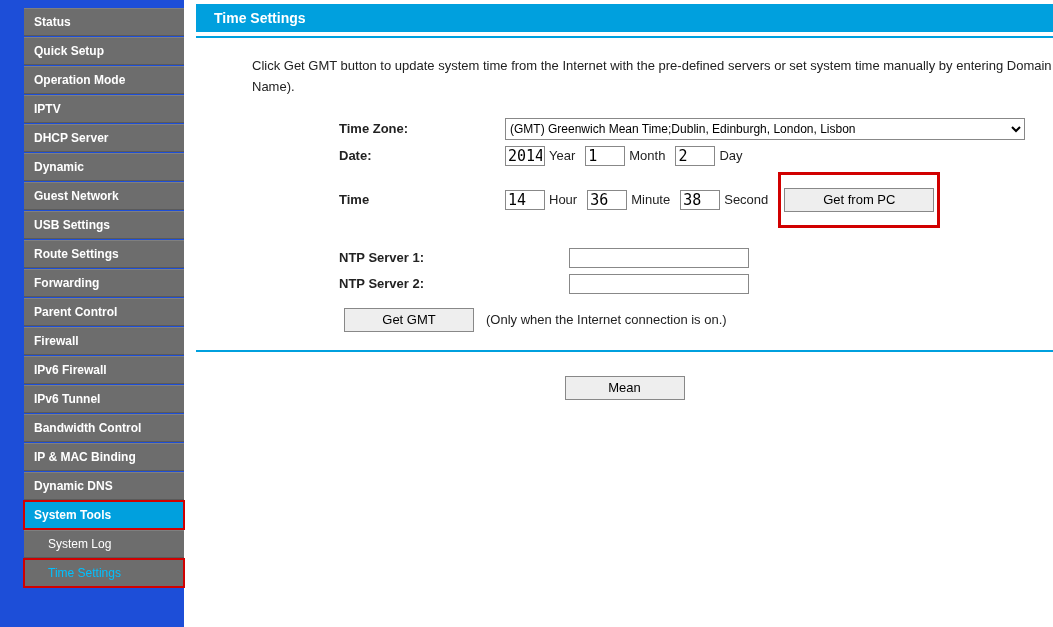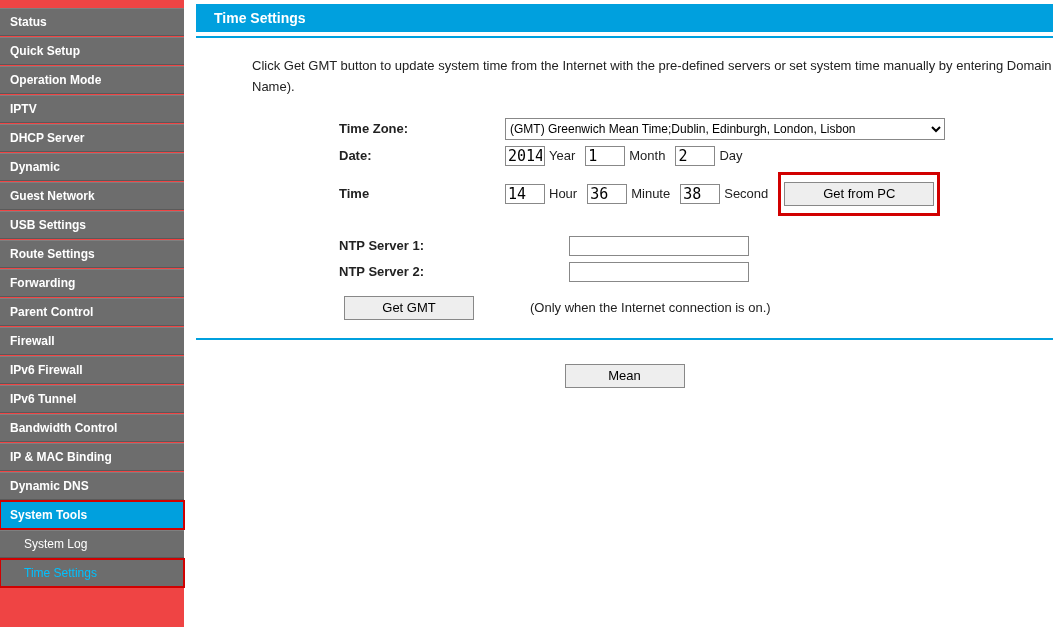--- a/index.html
+++ b/index.html
@@ -9,22 +9,23 @@
     font-size: 13px;
     background: #fff;
     color: #222;
     width: 1053px;
     height: 627px;
     overflow: hidden;
   }
   .layout { display: flex; height: 100%; }
   .sidebar {
     width: 184px;
-    background: #ef4444;
+    background: #1d4ed8;
     padding-top: 8px;
+    padding-left: 24px;
   }
   .side-item {
     background: #6d6d6d;
     color: #fff;
     font-weight: bold;
     font-size: 12px;
     padding: 6px 10px;
     margin-bottom: 1px;
     border-top: 1px solid #7f7f7f;
     border-bottom: 1px solid #5a5a5a;
@@ -46,21 +47,21 @@
     cursor: pointer;
     display:block;
   }
   .side-sub.current { color: #00c0ff; }
   .hl {
     outline: 2px solid #d10000;
     outline-offset: -1px;
   }
   .hl2 {
     border: 3px solid #d10000;
-    padding: 7px 3px;
+    padding: 13px 3px;
     display:inline-block;
   }
   .main {
     flex: 1;
     padding: 4px 0 0 12px;
     position: relative;
   }
   .panel-title {
     background: #00a0de;
     color: #fff;
@@ -80,21 +81,21 @@
     margin: 18px 0 24px 0;
   }
   .desc {
     margin: 0 0 20px 56px;
     line-height: 1.6;
   }
   .form-area { margin-left: 122px; }
   .row { display:flex; align-items:center; margin-bottom: 6px; margin-left: 21px; }
   .lbl { width: 166px; font-weight:bold; }
   .tz-select {
-    width: 440px;
+    width: 520px;
     height: 22px;
     border: 1px solid #888;
     font-size: 12px;
     background:#fff;
   }
   .sm-input {
     width: 40px;
     height: 20px;
     border: 1px solid #888;
     font-family: monospace;
@@ -110,21 +111,21 @@
   .unit { margin: 0 10px 0 4px; }
   .btn {
     background: #eee;
     border: 1px solid #888;
     padding: 2px 20px;
     font-size: 13px;
     cursor:pointer;
     height: 24px;
   }
   .btn-wide { width: 150px; text-align:center; }
-  .getgmt-row { display:flex; align-items:center; margin: 14px 16px 0 26px; gap: 44px; }
+  .getgmt-row { display:flex; align-items:center; margin: 14px 16px 0 26px; }
   .getgmt-note { margin-left: 12px; }
   .save-row { text-align:center; }
 </style>
 </head>
 <body>
 
 <div class="layout">
   <div class="sidebar">
     <div class="side-item">Status</div>
     <div class="side-item">Quick Setup</div>

